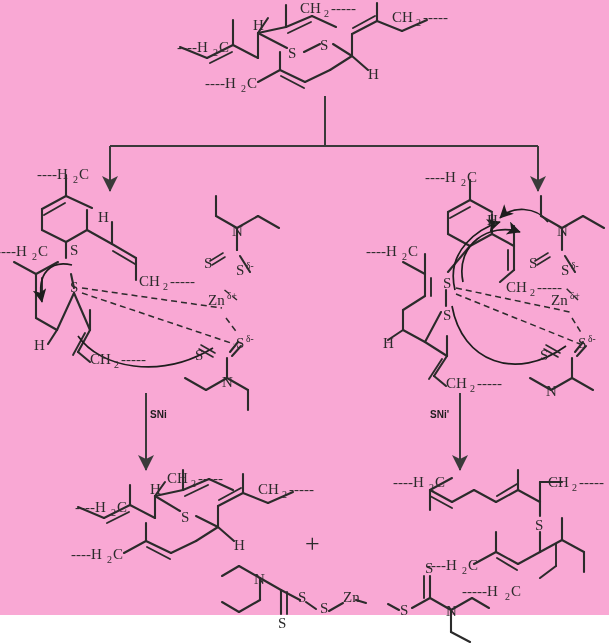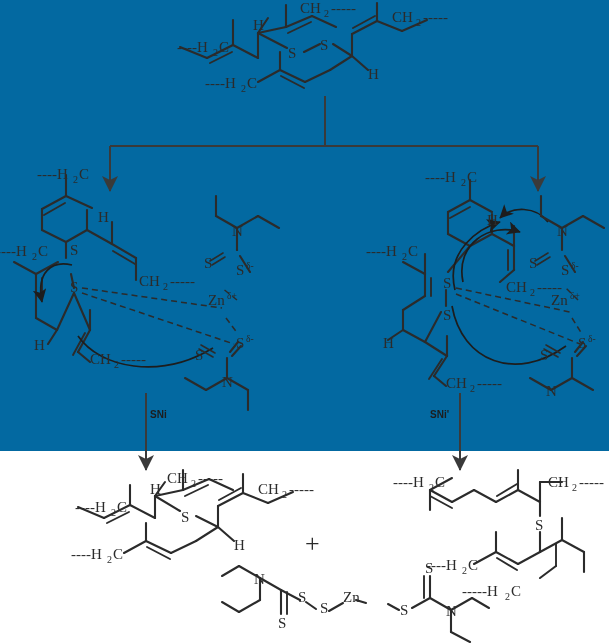--- a/index.html
+++ b/index.html
@@ -1,18 +1,18 @@
 <!DOCTYPE html>
 <html><head>
 <meta charset="utf-8">
 <style>
   html,body{margin:0;padding:0;background:#ffffff;}
   body{width:609px;height:643px;overflow:hidden;
        font-family:"Liberation Serif", serif;}
-  #root{position:relative;width:609px;height:451px;background:#0369a1;}
+  #root{position:relative;width:609px;height:615px;background:#f9a8d4;}
   svg{display:block;}
   .bond{stroke:#2b2b2b;stroke-width:2.1;fill:none;stroke-linecap:round;}
   .bond-thin{stroke:#2b2b2b;stroke-width:1.6;fill:none;stroke-linecap:round;}
   .dbl{stroke:#2b2b2b;stroke-width:1.9;fill:none;stroke-linecap:round;}
   .arrowline{stroke:#3a3a3a;stroke-width:2.0;fill:none;}
   .dash{stroke:#2b2b2b;stroke-width:1.5;fill:none;stroke-dasharray:6 4;}
   .curve{stroke:#1d1d1d;stroke-width:1.7;fill:none;}
   .atom{font-family:"Liberation Serif", serif;font-size:15px;fill:#2b2b2b;}
   .atom-sub{font-family:"Liberation Serif", serif;font-size:10px;fill:#2b2b2b;}
   .atom-sup{font-family:"Liberation Serif", serif;font-size:9.5px;fill:#2b2b2b;}

